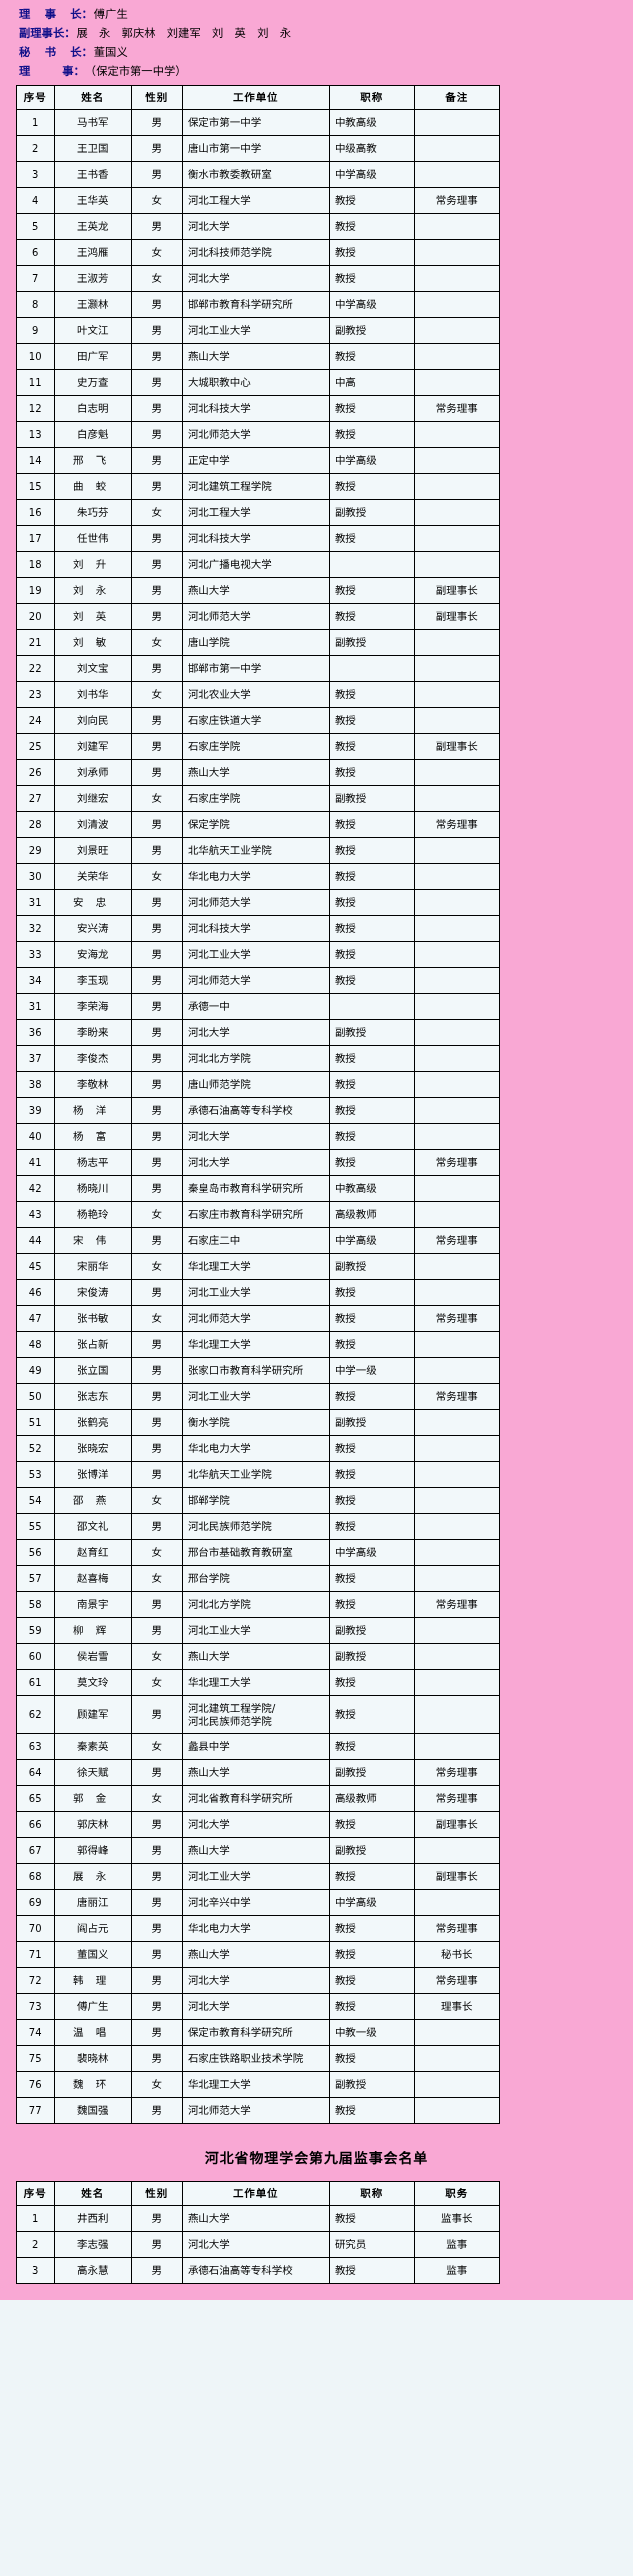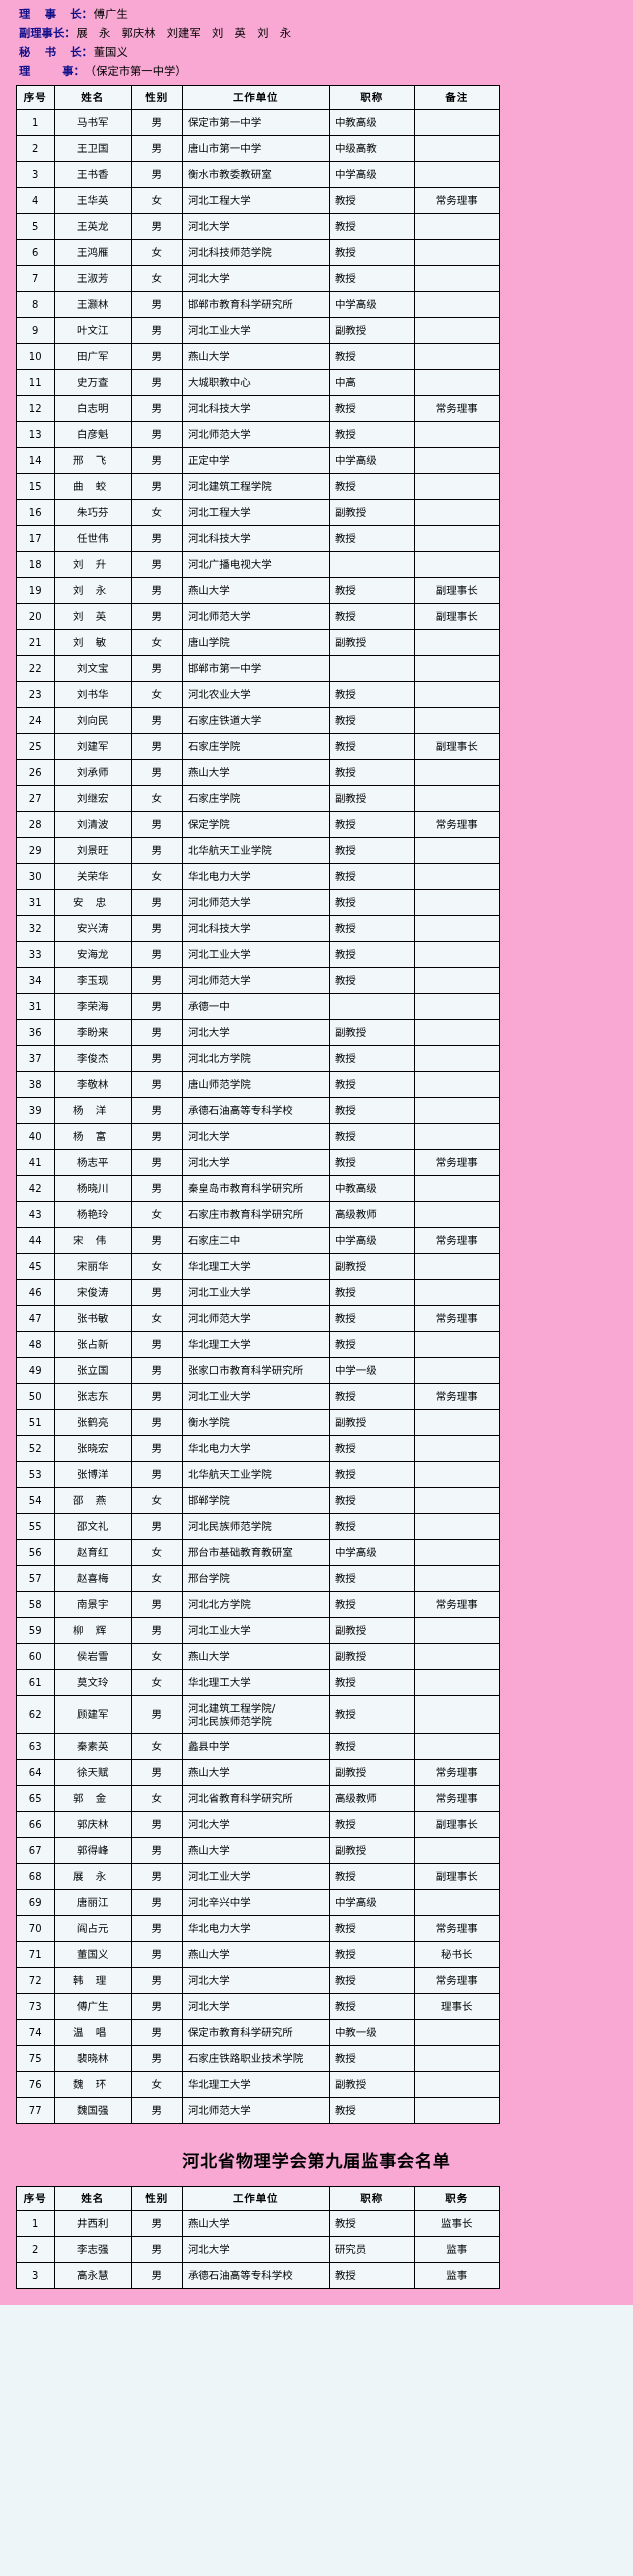--- a/index.html
+++ b/index.html
@@ -114,21 +114,21 @@
   }
   td.c-unit .two-line {
     display: block;
     line-height: 13px;
   }
   tr.tall td { height: 38px; }
 
   
   .section-title {
     text-align: center;
-    font-size: 17px;
+    font-size: 14px;
     font-weight: bold;
     color: #000;
     padding: 22.6px 0 14px 0;
     letter-spacing: 0.9px;
   }
   .gap-bottom { height: 15.7px; }
 </style>
 </head>
 <body>
 

